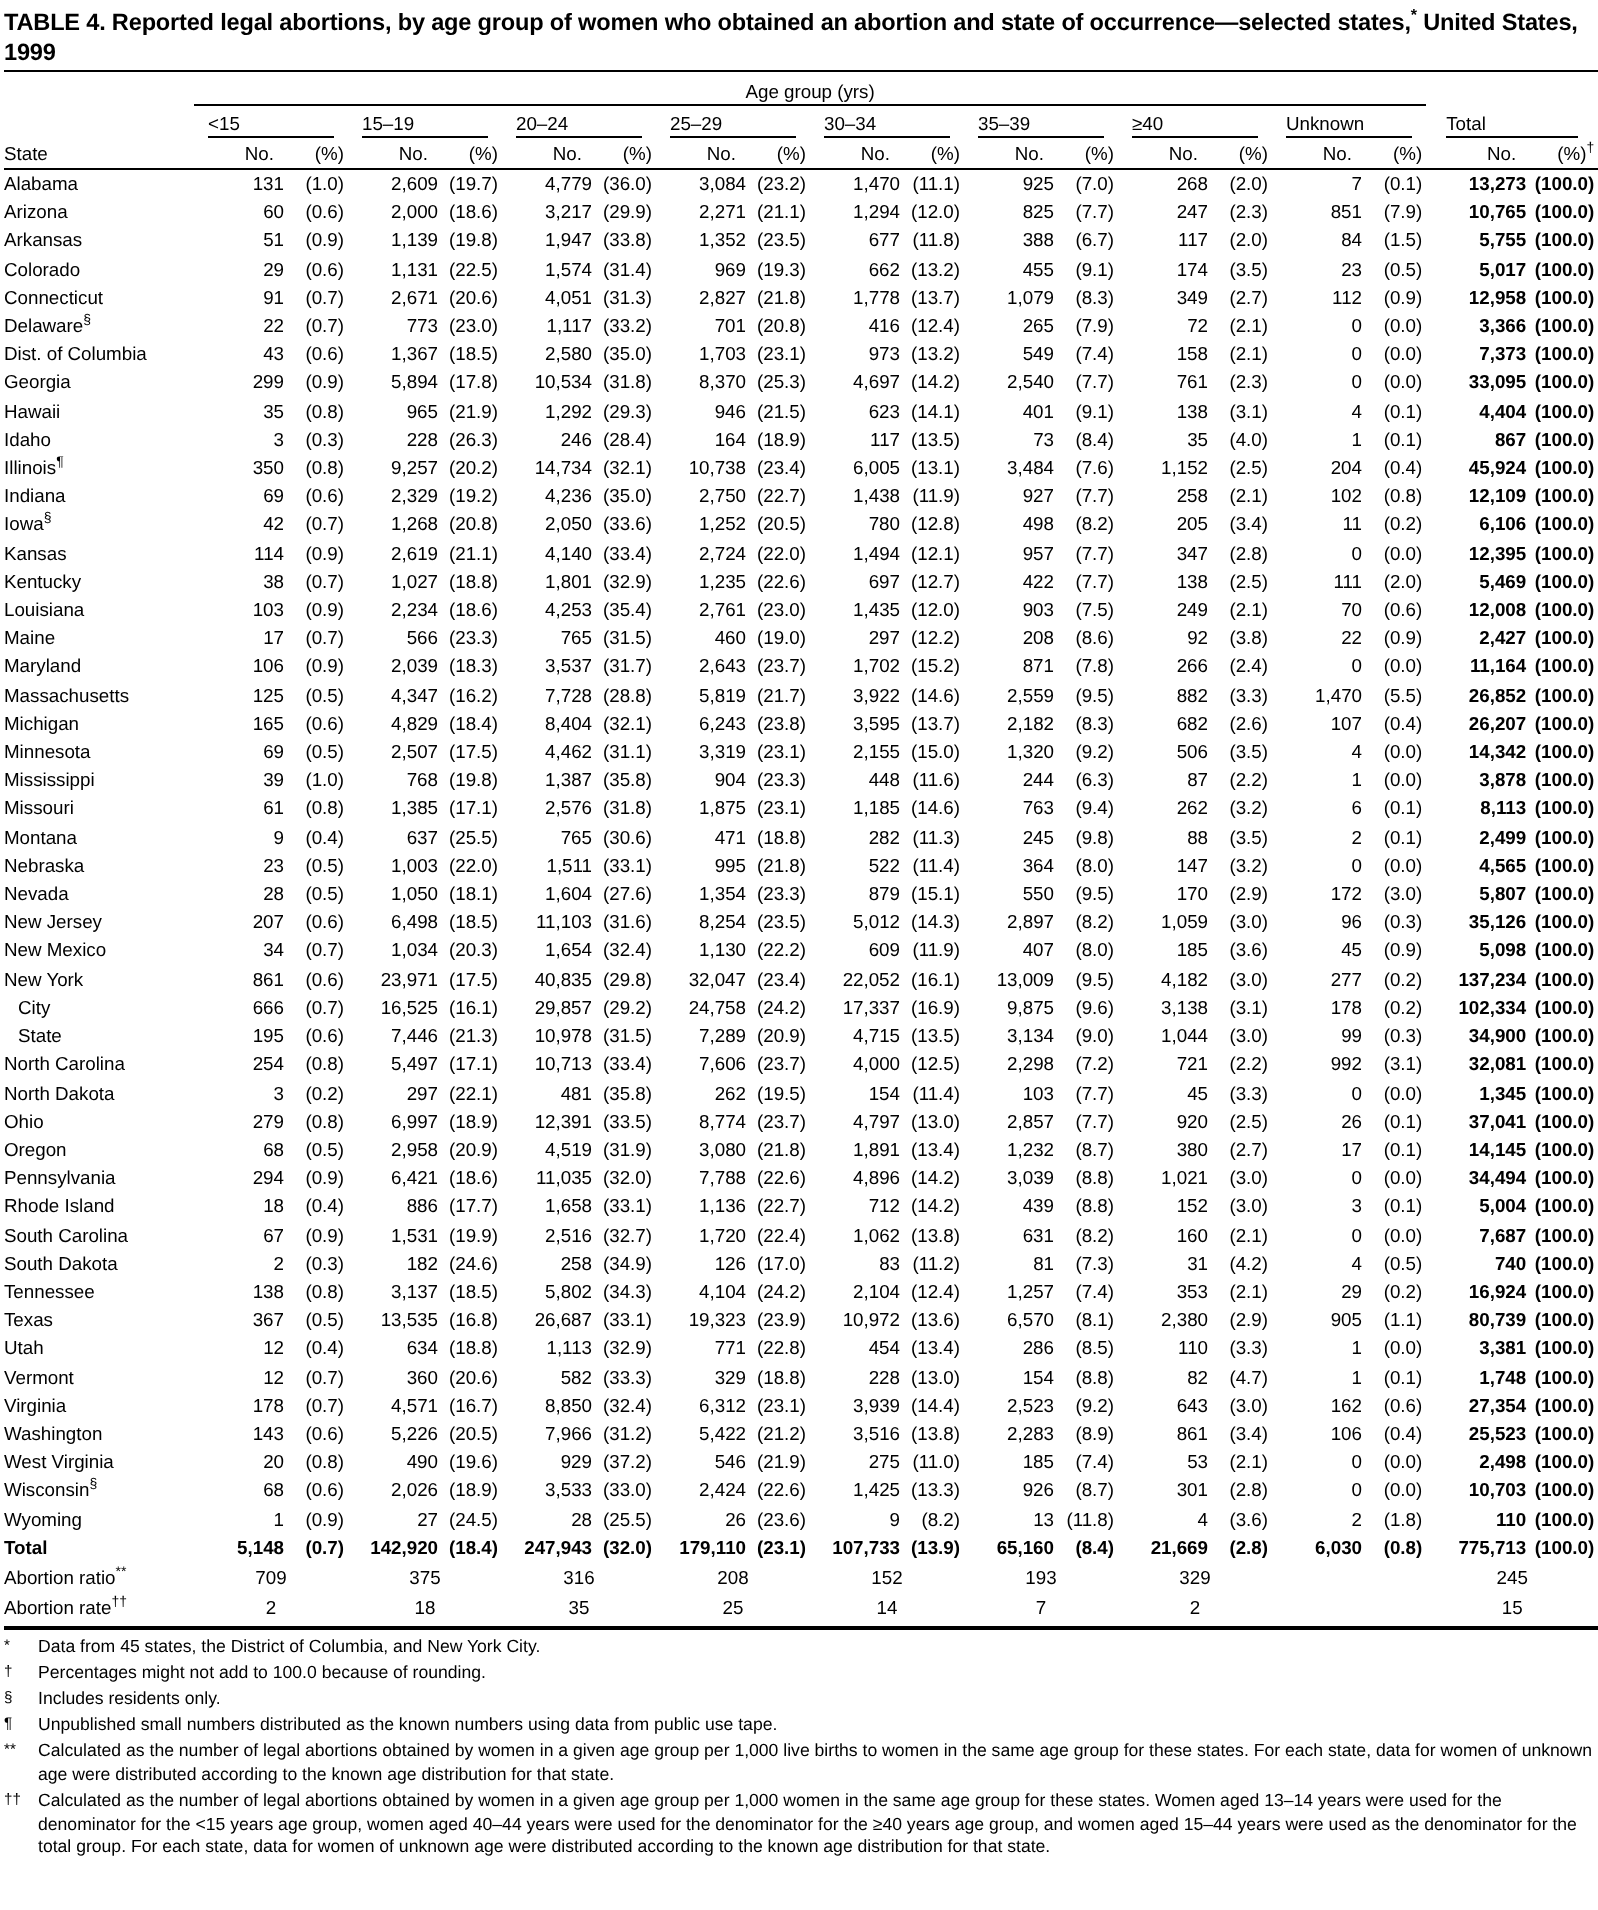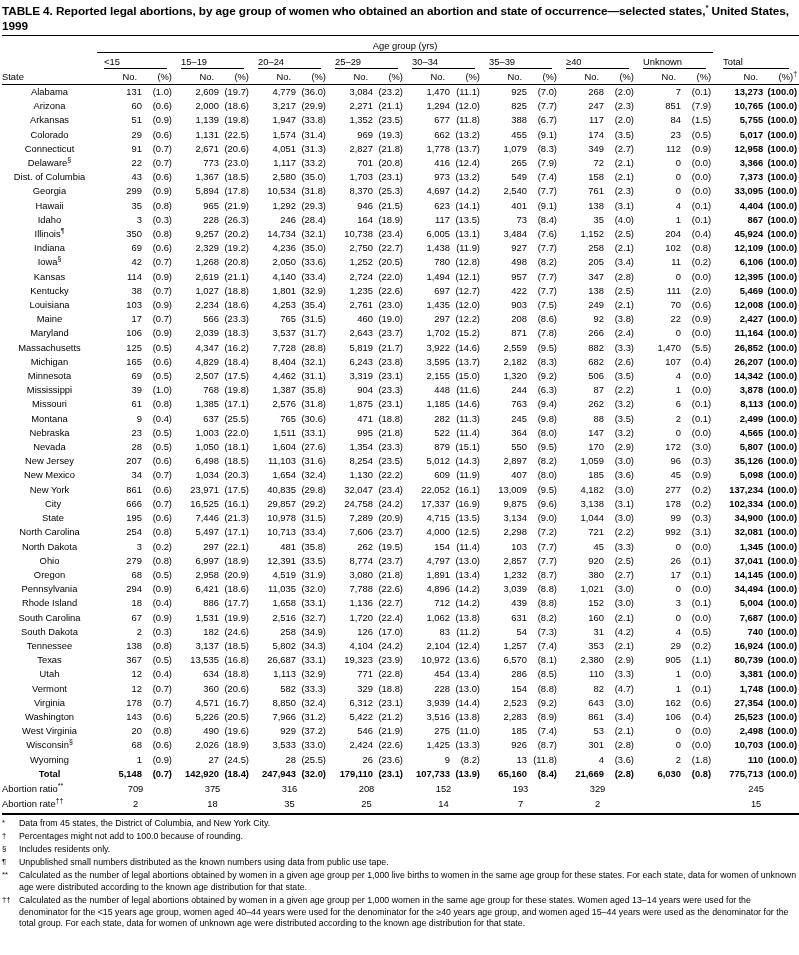--- a/index.html
+++ b/index.html
@@ -14,21 +14,21 @@
   thead th { font-weight:normal; }
   th.agespan { border-bottom:1px solid #000; text-align:center; line-height:13px; padding-top:3px; }
   th.grp div { border-bottom:1px solid #000; margin:0 7px; text-align:left; line-height:13px; padding-top:2px; }
   th.grp.totgrp div { margin:0 10px; }
   tr.colhdr th { border-bottom:1.5px solid #000; line-height:15px; }
   th.statehdr { text-align:left; }
   th.no, td.no { text-align:right; }
   th.no { padding-right:5px;margin-top:41px; }
   th.pct, td.pct { text-align:right; padding-right:2px; }
   td.pct { padding-left:3px; }
-  td.state { text-align:center; overflow:hidden; }
+  td.state { text-align:left; overflow:hidden; }
   td.state.indent { padding-left:7px; }
   td.tot { font-weight:bold; }
   tr.bold-row td { font-weight:bold; }
   td.sumval { text-align:center; line-height:15px; }
   td.sumlabel { text-align:left; line-height:15px; }
   tr.lastrow td { border-bottom:2px solid #000; padding-bottom:2px; }
   sup { font-size:7px; line-height:0; }
   .footnotes { margin-top:3px; }
   .footnote { display:flex; font-size:8.8px; line-height:11.6px; margin-top:1.5px; }
   .fn-marker { width:17px; flex:0 0 17px; text-align:left; font-size:7.6px; position:relative; top:-1px; }
@@ -924,21 +924,21 @@
           <td class="no">2</td>
           <td class="pct">(0.3)</td>
           <td class="no">182</td>
           <td class="pct">(24.6)</td>
           <td class="no">258</td>
           <td class="pct">(34.9)</td>
           <td class="no">126</td>
           <td class="pct">(17.0)</td>
           <td class="no">83</td>
           <td class="pct">(11.2)</td>
-          <td class="no">54</td>
+          <td class="no">81</td>
           <td class="pct">(7.3)</td>
           <td class="no">31</td>
           <td class="pct">(4.2)</td>
           <td class="no">4</td>
           <td class="pct">(0.5)</td>
           <td class="no tot">740</td>
           <td class="pct tot">(100.0)</td>
         </tr>
         <tr>
           <td class="state">Tennessee</td>

